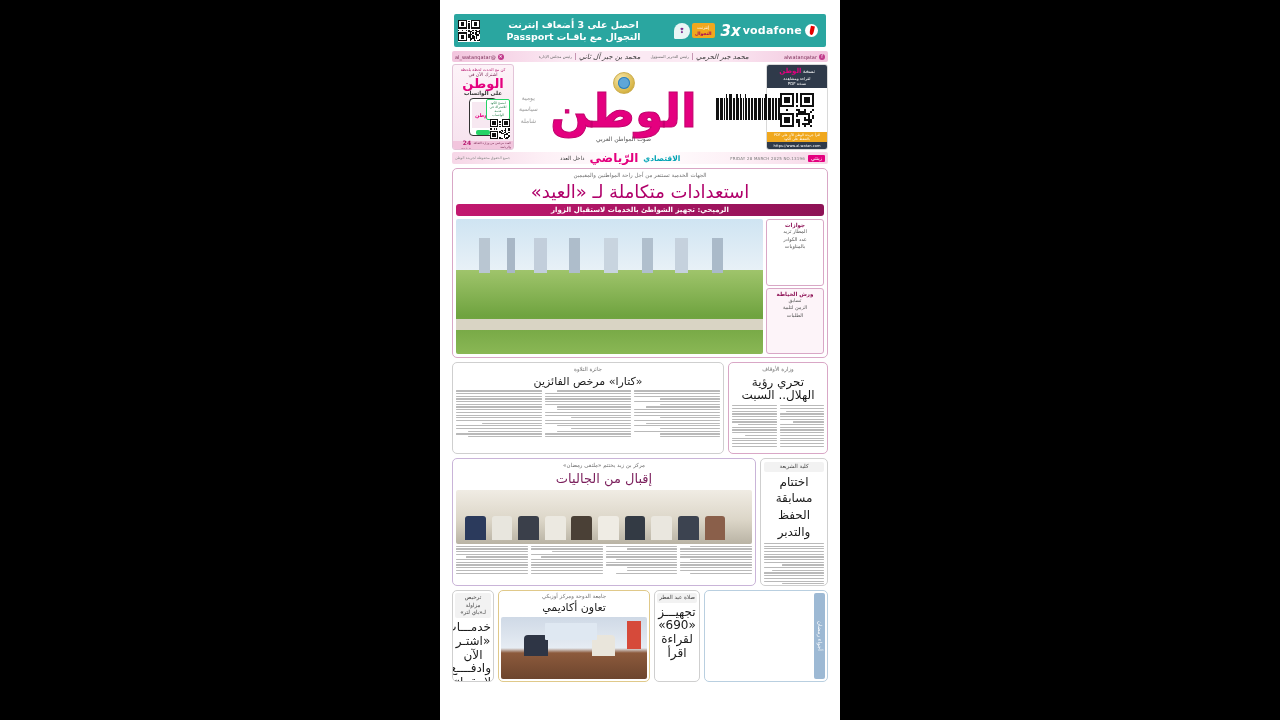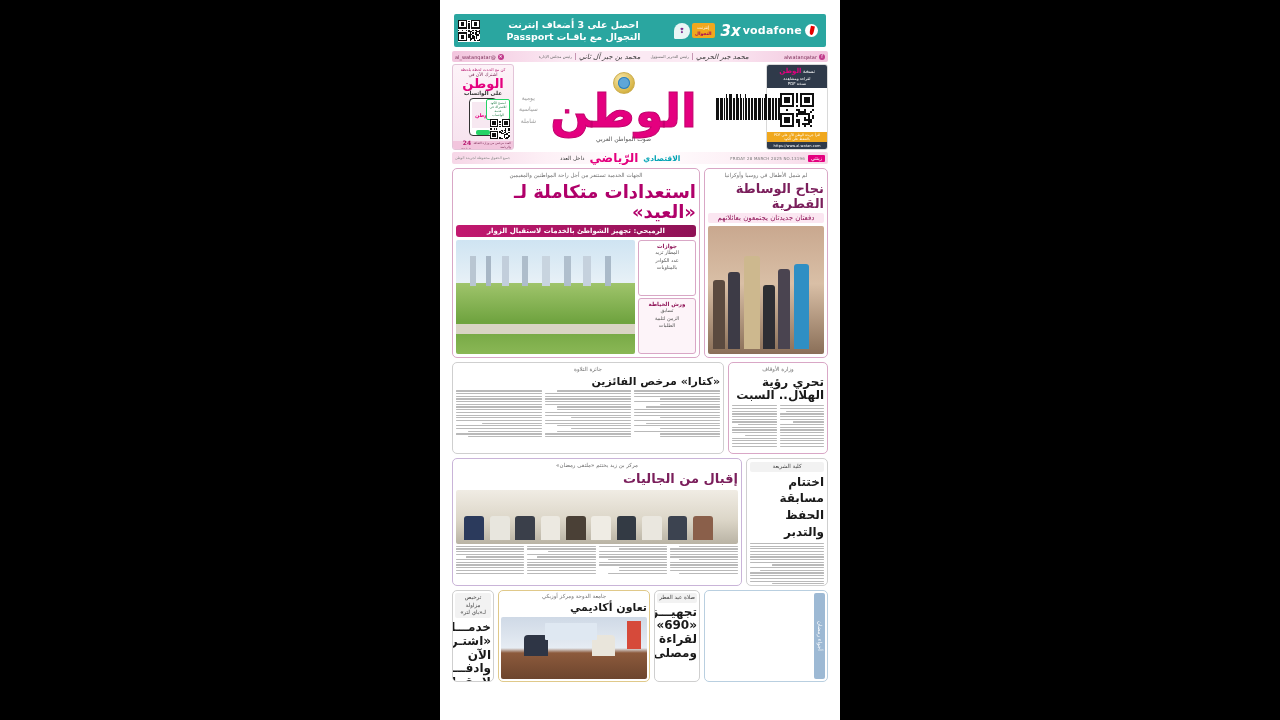--- a/index.html
+++ b/index.html
@@ -195,21 +195,21 @@
     padding: 3px; display: flex; flex-direction: column; overflow: hidden;
   }
   .card.pink { border-color: #d9a7c6; }
   .card.violet { border-color: #c9b4d8; }
   .card.gold { border-color: #e0c98a; }
   .card.blue { border-color: #b9cfe0; }
   .kicker { font-size: 5.5px; color: #6f6f6f; text-align: center; line-height: 1.4; }
   .kicker.tag {
     background: #f2f2f2; border-radius: 2px; padding: 1px 2px; color: #444;
   }
-  .hl { font-weight: bold; text-align: right; line-height: 1.15; }
+  .hl { font-weight: normal; text-align: center; line-height: 1.15; }
   .hl.xl { font-size: 18px; color: #b0006a; letter-spacing: -.3px; }
   .hl.lg { font-size: 13px; color: #7b1f5c; }
   .hl.md { font-size: 11px; color: #1a1a1a; }
   .hl.sm { font-size: 12px; color: #1a1a1a; }
   .subbar {
     background: linear-gradient(90deg,#c2186f,#8e1256); color: #fff;
     font-size: 7px; font-weight: bold; text-align: center;
     border-radius: 3px; padding: 2px 4px; margin-top: 2px; letter-spacing: .4px;
   }
   .subbar.lightblue {
@@ -865,33 +865,20 @@
             <span class="mb-econ">الاقتصادي</span>
             <span class="mb-sports">الرّياضي</span>
             <span class="mb-inside">داخل العدد</span>
           </div>
           <div class="mb-right">جميع الحقوق محفوظة لجريدة الوطن</div>
         </div>
       </div>
 
       <div class="row" style="height:190px">
 
-        <div class="card pink" style="width:124px">
-          <div class="kicker">لم شمل الأطفال في روسيا وأوكرانيا</div>
-          <div class="hl lg" style="margin-top:2px">نجاح الوساطة القطرية</div>
-          <div class="deck pinkbg">دفعتان جديدتان يجتمعون بعائلاتهم</div>
-          <div class="photo ph-group" style="flex:1;margin-top:3px">
-            <span class="pp" style="left:4%;background:#5b4a3f"></span>
-            <span class="pp" style="left:17%;background:#3d3b46;height:60%"></span>
-            <span class="pp" style="left:31%;background:#cdb88e;height:72%;width:14%"></span>
-            <span class="pp" style="left:47%;background:#2e2e34;height:50%"></span>
-            <span class="pp" style="left:60%;background:#4a4450;height:62%"></span>
-            <span class="pp" style="left:74%;background:#2f8fc4;height:66%;width:13%"></span>
-          </div>
-        </div>
 
         <div class="card pink" style="flex:1">
           <div class="kicker">الجهات الخدمية تستنفر من أجل راحة المواطنين والمقيمين</div>
           <div class="hl xl" style="margin-top:2px">استعدادات متكاملة لـ «العيد»</div>
           <div class="subbar">الرميحي: تجهيز الشواطئ بالخدمات لاستقبال الزوار</div>
           <div style="display:flex;gap:3px;flex:1;margin-top:3px">
             <div class="stack" style="width:58px">
               <div style="border:1px solid #d9a7c6;border-radius:3px;flex:1;padding:2px;text-align:center">
                 <div style="font-size:5.5px;color:#8e1256;font-weight:bold">جوازات</div>
                 <div style="font-size:5px;color:#555;line-height:1.5;white-space:pre-line">المطار تزيد
@@ -1018,21 +1005,21 @@
                 <div class="ln m"></div>
                 <div class="ln"></div>
                 <div class="ln m"></div>
               </div>
           </div>
         </div>
       </div>
 
       <div class="row" style="height:128px">
 
-        <div class="card" style="width:82px">
+        <div class="card" style="width:68px">
           <div class="kicker tag">كلية الشريعة</div>
           <div class="hl sm" style="margin-top:2px;line-height:1.4">اختتام مسابقة الحفظ والتدبر</div>
           <div class="cols body-sm" style="flex:1">
             <div class="col">
                 <div class="ln"></div>
                 <div class="ln"></div>
                 <div class="ln"></div>
                 <div class="ln"></div>
                 <div class="ln"></div>
                 <div class="ln"></div>
@@ -1130,21 +1117,21 @@
             <div class="vtab">أجواء رمضان</div>
           </div>
         </div>
 
         <div class="card" style="width:46px;padding:2px">
           <div class="kicker tag">صلاة عيد الفطر</div>
           <div style="margin-top:3px;text-align:center">
             <div class="hl sm">تجهيـــز</div>
             <div class="hl sm">«690»</div>
             <div class="hl sm">لقراءة</div>
-            <div class="hl sm">ومصلى</div>
+            <div class="hl sm">اقرأ</div>
           </div>
         </div>
 
         <div class="card gold" style="flex:1;padding:2px">
           <div class="kicker">جامعة الدوحة ومركز أوزبكي</div>
           <div class="hl md" style="margin-top:1px">تعاون أكاديمي</div>
           <div class="photo ph-conf" style="flex:1;margin-top:3px">
             <span class="pp" style="left:16%;background:#2e3545"></span>
             <span class="pp" style="left:62%;background:#e9e5db"></span>
             <span style="position:absolute;right:4%;top:6%;width:10%;height:46%;background:#d64a3a"></span>

